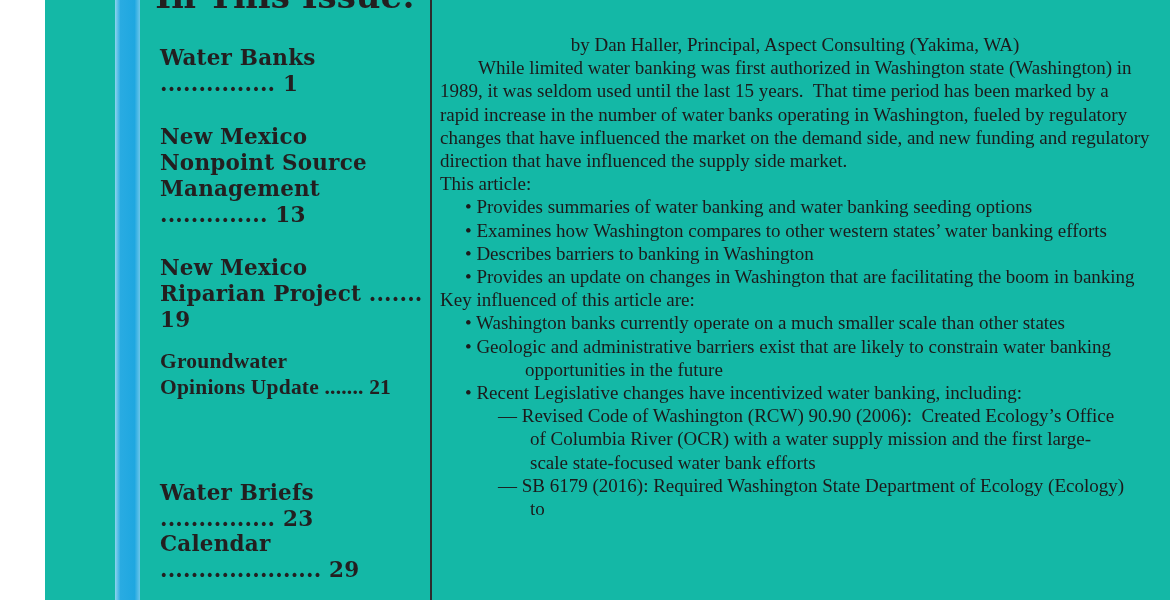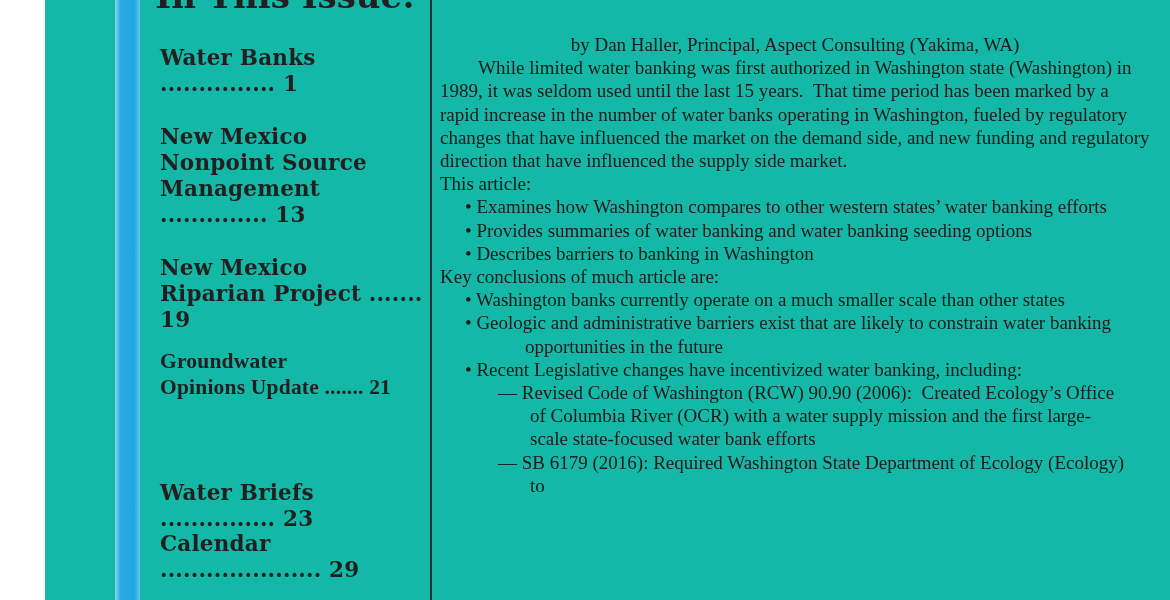--- a/index.html
+++ b/index.html
@@ -154,25 +154,26 @@
       <span class="d">.....................</span>
       <span class="p">29</span>
     </div>
   </div>
 
   <div class="article">
     <div class="byline">by Dan Haller, Principal, Aspect Consulting (Yakima, WA)</div>
     <div class="para">While limited water banking was first authorized in Washington state (Washington) in 1989, it was seldom used until the last 15 years.  That time period has been marked by a rapid increase in the number of water banks operating in Washington, fueled by regulatory changes that have influenced the market on the demand side, and new funding and regulatory direction that have influenced the supply side market.</div>
     <div class="plain-line">This article:</div>
 
+    <div class="bullet">• Provides summaries of water banking and water banking seeding options</div>
     <div class="bullet">• Examines how Washington compares to other western states’ water banking efforts</div>
-    <div class="bullet">• Provides summaries of water banking and water banking seeding options</div>
     <div class="bullet">• Describes barriers to banking in Washington</div>
+    <div class="bullet">• Provides an update on changes in Washington that are facilitating the boom in banking</div>
 
-    <div class="plain-line">Key conclusions of much article are:</div>
+    <div class="plain-line">Key influenced of this article are:</div>
 
     <div class="bullet">• Washington banks currently operate on a much smaller scale than other states</div>
     <div class="bullet">• Geologic and administrative barriers exist that are likely to constrain water banking opportunities in the future</div>
     <div class="bullet">• Recent Legislative changes have incentivized water banking, including:</div>
 
     <div class="subitem">— Revised Code of Washington (RCW) 90.90 (2006):  Created Ecology’s Office of Columbia River (OCR) with a water supply mission and the first large-scale state-focused water bank efforts</div>
     <div class="subitem">— SB 6179 (2016): Required Washington State Department of Ecology (Ecology) to</div>
   </div>
 
 </div>

